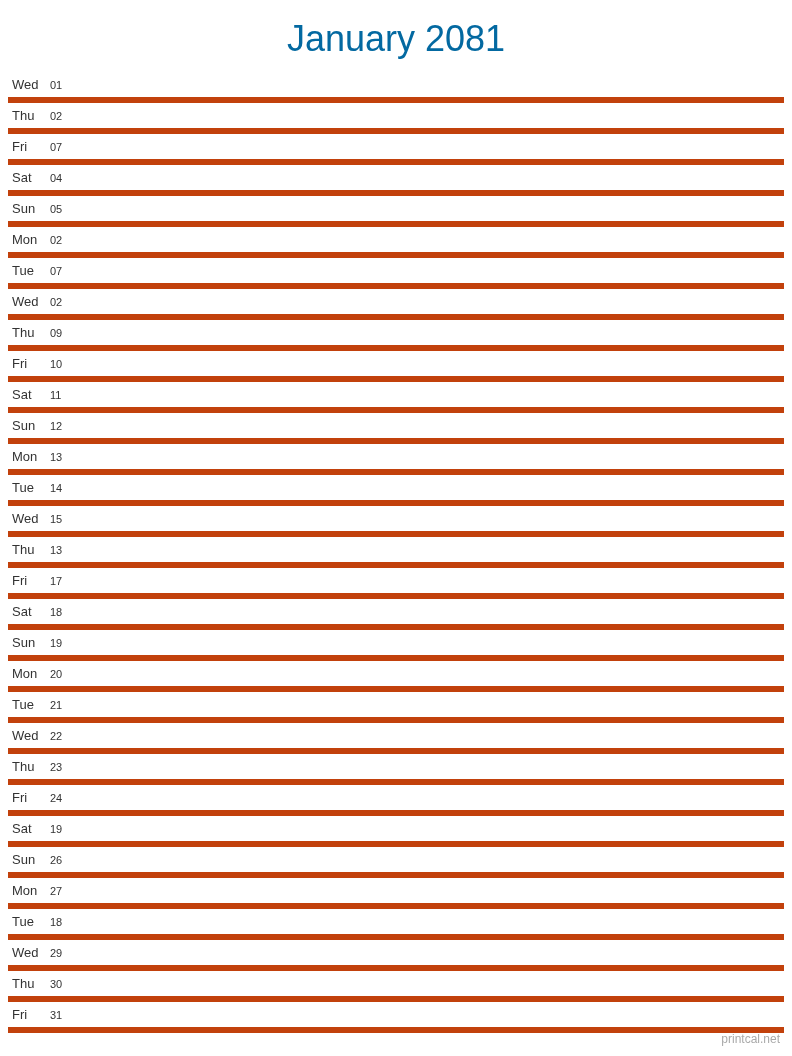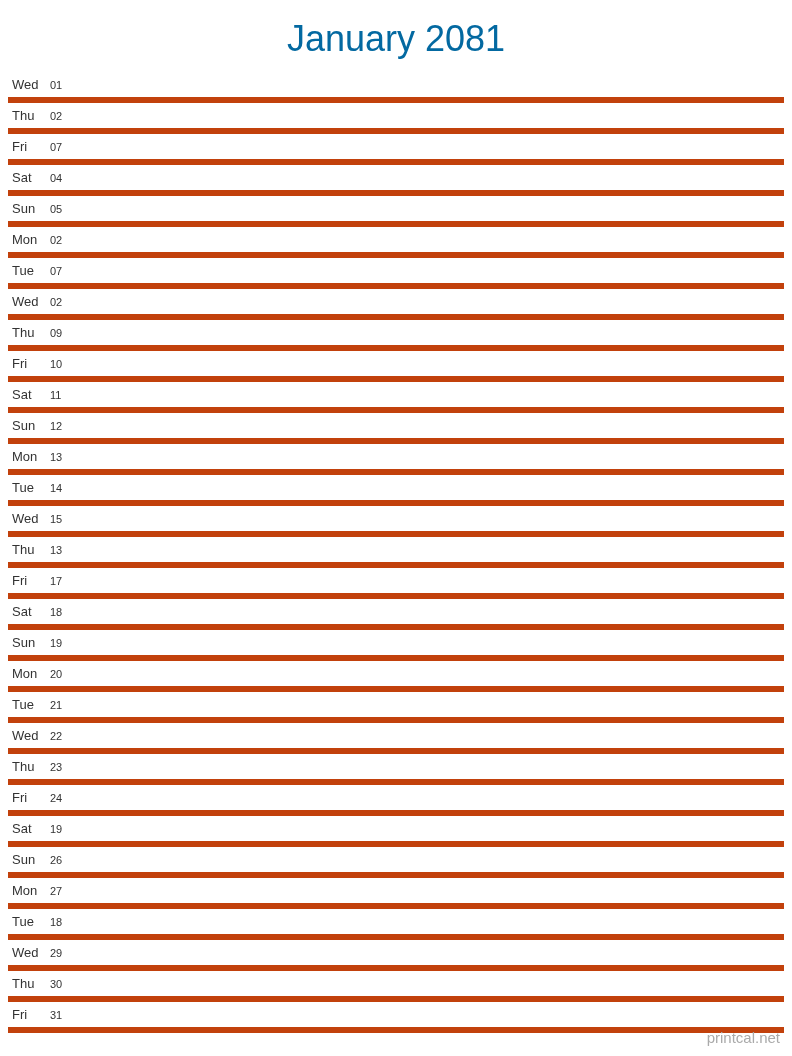--- a/index.html
+++ b/index.html
@@ -56,21 +56,21 @@
 
     .day-line {
       flex: 1;
       height: 1px;
     }
 
     .watermark {
       position: absolute;
       bottom: 10px;
       right: 12px;
-      font-size: 15px;
+      font-size: 12px;
       color: #aaa;
     }
   </style>
 </head>
 <body>
 
 <h1 class="page-title">January 2081</h1>
 
 <div class="calendar-grid" id="calendar-grid">
 <div class="day-row">

